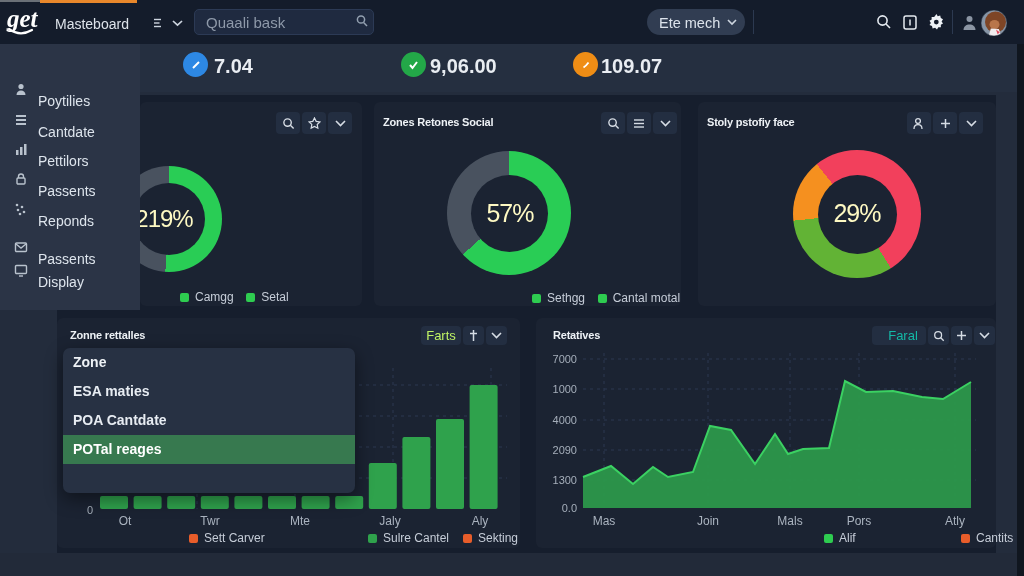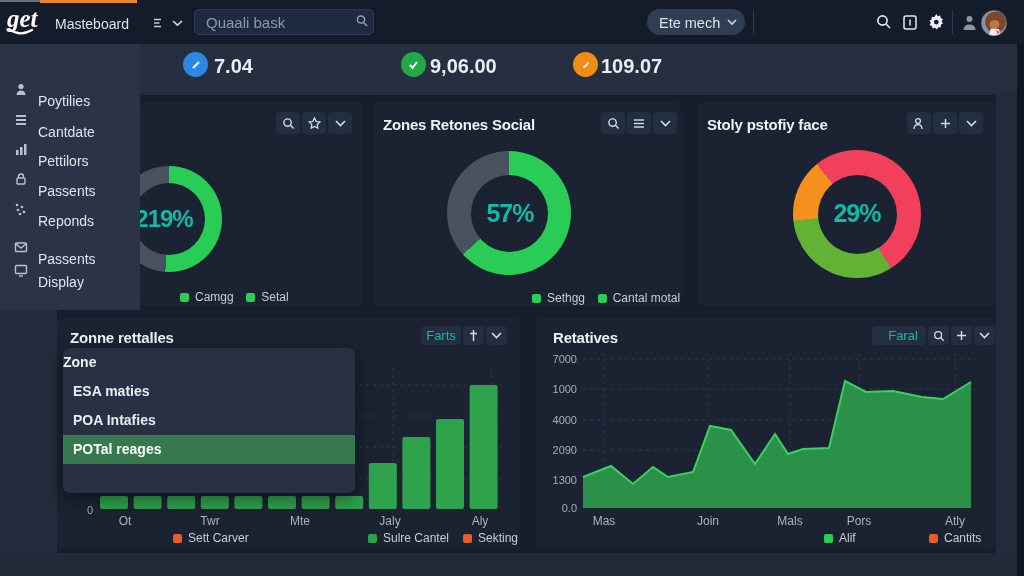--- a/index.html
+++ b/index.html
@@ -7,27 +7,27 @@
   body { font-family:"Liberation Sans", sans-serif; color:#e9edf2; position:relative; }
   .abs { position:absolute; }
   #page { position:absolute; left:0; top:0; width:1024px; height:576px; background:#232c3c; }
   #container { position:absolute; left:57px; top:95px; width:939px; height:458px; background:#161e2d; }
   #rightedge { position:absolute; left:1017px; top:0; width:7px; height:576px; background:#10161f; }
   #navbar { left:0; top:0; width:1024px; height:44px; background:#141c2b; }
   #statsrow { left:140px; top:44px; width:884px; height:48px; background:#252f40; }
   #sidebar { left:0; top:44px; width:140px; height:266px; background:#2b3446; }
   #botstrip { left:0; top:553px; width:1024px; height:23px; background:#222a39; }
   .card { position:absolute; background:#1b2332; border-radius:6px; }
-  .ctitle { font-weight:bold; font-size:15px; color:#eef2f6; letter-spacing:-0.2px; }
+  .ctitle { font-weight:bold; font-size:11px; color:#eef2f6; letter-spacing:-0.2px; }
   .iconbox { position:absolute; display:flex; gap:2px; } .iconbox[style*="height:19px"] .ib { height:19px; }
   .ib { width:24px; height:22px; background:#232e41; border-radius:4px; display:flex; align-items:center; justify-content:center; }
   .legend { position:absolute; font-size:12px; color:#c6cdd8; display:flex; align-items:center; gap:6px; }
   .sq { width:9px; height:9px; border-radius:2px; display:inline-block; }
   .donut { position:absolute; border-radius:50%; }
-  .dpct { position:absolute; font-weight:bold; color:#14b8a6; text-align:center; letter-spacing:-1px; }
+  .dpct { position:absolute; font-weight:normal; color:#fef9c3; text-align:center; letter-spacing:-1px; }
   .sideitem { position:absolute; left:0; width:140px; height:30px; display:flex; align-items:center; color:#dde4ec; font-size:14px; }
   .sideitem svg { position:absolute; left:14px; }
   .sideitem span { position:absolute; left:38px;margin-top:24px; }
 </style>
 </head>
 <body>
 <div id="page" class="abs"></div>
 <div id="container"></div>
 <div id="statsrow" class="abs"></div>
 <div id="sidebar" class="abs"></div>
@@ -247,21 +247,21 @@
       </div>
   </div>
   <div class="donut" style="left:95px;top:48px;width:128px;height:128px;background:conic-gradient(#f2405c 0 148deg,#62b335 148deg 264deg,#f5901f 264deg 321deg,#f2405c 321deg 360deg);"></div>
   <div class="hole abs" style="left:119.5px;top:72.5px;width:79px;height:79px;background:#1b2332;border-radius:50%;"></div>
   <div class="dpct" style="left:119px;top:97px;width:80px;font-size:25px;">29%</div>
 </div>
 
 <div class="card" style="left:57px;top:318px;width:463px;height:230px;">
   <div class="ctitle abs" style="left:13px;top:11px;">Zonne rettalles</div>
   <div class="iconbox" style="left:364px;top:8px;height:19px;">
-    <div class="ib" style="width:40px;font-size:13px;color:#14b8a6;">Farts</div>
+    <div class="ib" style="width:40px;font-size:13px;color:#bef264;">Farts</div>
     <div class="ib" style="width:21px;">
         <svg width="11" height="13" viewBox="0 0 11 13">
           <line x1="5.5" y1="1" x2="5.5" y2="12" stroke="#d6dce4" stroke-width="1.5"></line>
           <line x1="2" y1="4.5" x2="9" y2="4.5" stroke="#d6dce4" stroke-width="1.5"></line>
         </svg>
       </div>
     <div class="ib" style="width:21px;">
         <svg width="11" height="7" viewBox="0 0 11 7">
           <polyline points="1,1 5.5,5.5 10,1" fill="none" stroke="#d6dce4" stroke-width="1.6"></polyline>
         </svg>
@@ -294,21 +294,21 @@
     </g>
     <text x="36" y="196" font-size="11" fill="#a5aeba" text-anchor="end">0</text>
     <g font-size="12" fill="#aab3bf" text-anchor="middle">
       <text x="68" y="207">Ot</text>
       <text x="153" y="207">Twr</text>
       <text x="243" y="207">Mte</text>
       <text x="333" y="207">Jaly</text>
       <text x="423" y="207">Aly</text>
     </g>
   </svg>
-  <div class="legend" style="left:104px;top:213px;padding-left:12px;"><span class="sq" style="background:#e85d2a;"></span>Sett Carver</div>
+  <div class="legend" style="left:120px;top:213px;padding-left:12px;"><span class="sq" style="background:#e85d2a;"></span>Sett Carver</div>
   <div class="legend" style="left:311px;top:213px;"><span class="sq" style="background:#2fa24c;"></span>Sulre Cantel</div>
   <div class="legend" style="left:406px;top:213px;"><span class="sq" style="background:#e85d2a;"></span>Sekting</div>
 </div>
 
 <div class="card" style="left:536px;top:318px;width:460px;height:230px;">
   <div class="ctitle abs" style="left:17px;top:11px;">Retatives</div>
   <div class="iconbox" style="left:336px;top:8px;height:19px;">
     <div class="ib" style="width:54px;font-size:13px;color:#14b8a6;padding-left:8px;">Faral</div>
     <div class="ib" style="width:21px;">
         <svg width="12" height="12" viewBox="0 0 14 14">
@@ -353,21 +353,21 @@
     </g>
     <g font-size="12" fill="#aab3bf" text-anchor="middle">
       <text x="68" y="207">Mas</text>
       <text x="172" y="207">Join</text>
       <text x="254" y="207">Mals</text>
       <text x="323" y="207">Pors</text>
       <text x="419" y="207">Atly</text>
     </g>
   </svg>
   <div class="legend" style="left:288px;top:213px;"><span class="sq" style="background:#2ecc50;"></span>Alif</div>
-  <div class="legend" style="left:393px;top:213px;justify-content:center;"><span class="sq" style="background:#e85d2a;"></span>Cantits</div>
+  <div class="legend" style="left:425px;top:213px;justify-content:center;"><span class="sq" style="background:#e85d2a;"></span>Cantits</div>
 </div>
 
 <div class="abs" style="left:63px;top:348px;width:292px;height:145px;background:#273143;border-radius:7px;box-shadow:0 6px 18px rgba(0,0,0,.45);overflow:hidden;">
-  <div style="height:29px;line-height:29px;font-size:14px;font-weight:bold;color:#eef2f6;">Zone</div>
+  <div style="height:29px;line-height:29px;padding-left:10px;font-size:14px;font-weight:bold;color:#eef2f6;">Zone</div>
   <div style="height:29px;line-height:29px;padding-left:10px;font-size:14px;font-weight:bold;color:#e7ecf2;">ESA maties</div>
-  <div style="height:29px;line-height:29px;padding-left:10px;font-size:14px;font-weight:bold;color:#e7ecf2;">POA Intafies</div>
+  <div style="height:29px;line-height:29px;padding-left:10px;font-size:14px;font-weight:bold;color:#e7ecf2;">POA Cantdate</div>
   <div style="height:29px;line-height:29px;padding-left:10px;font-size:14px;font-weight:bold;color:#fff;background:#37794f;">POTal reages</div>
 </div>
 
 </body></html>

